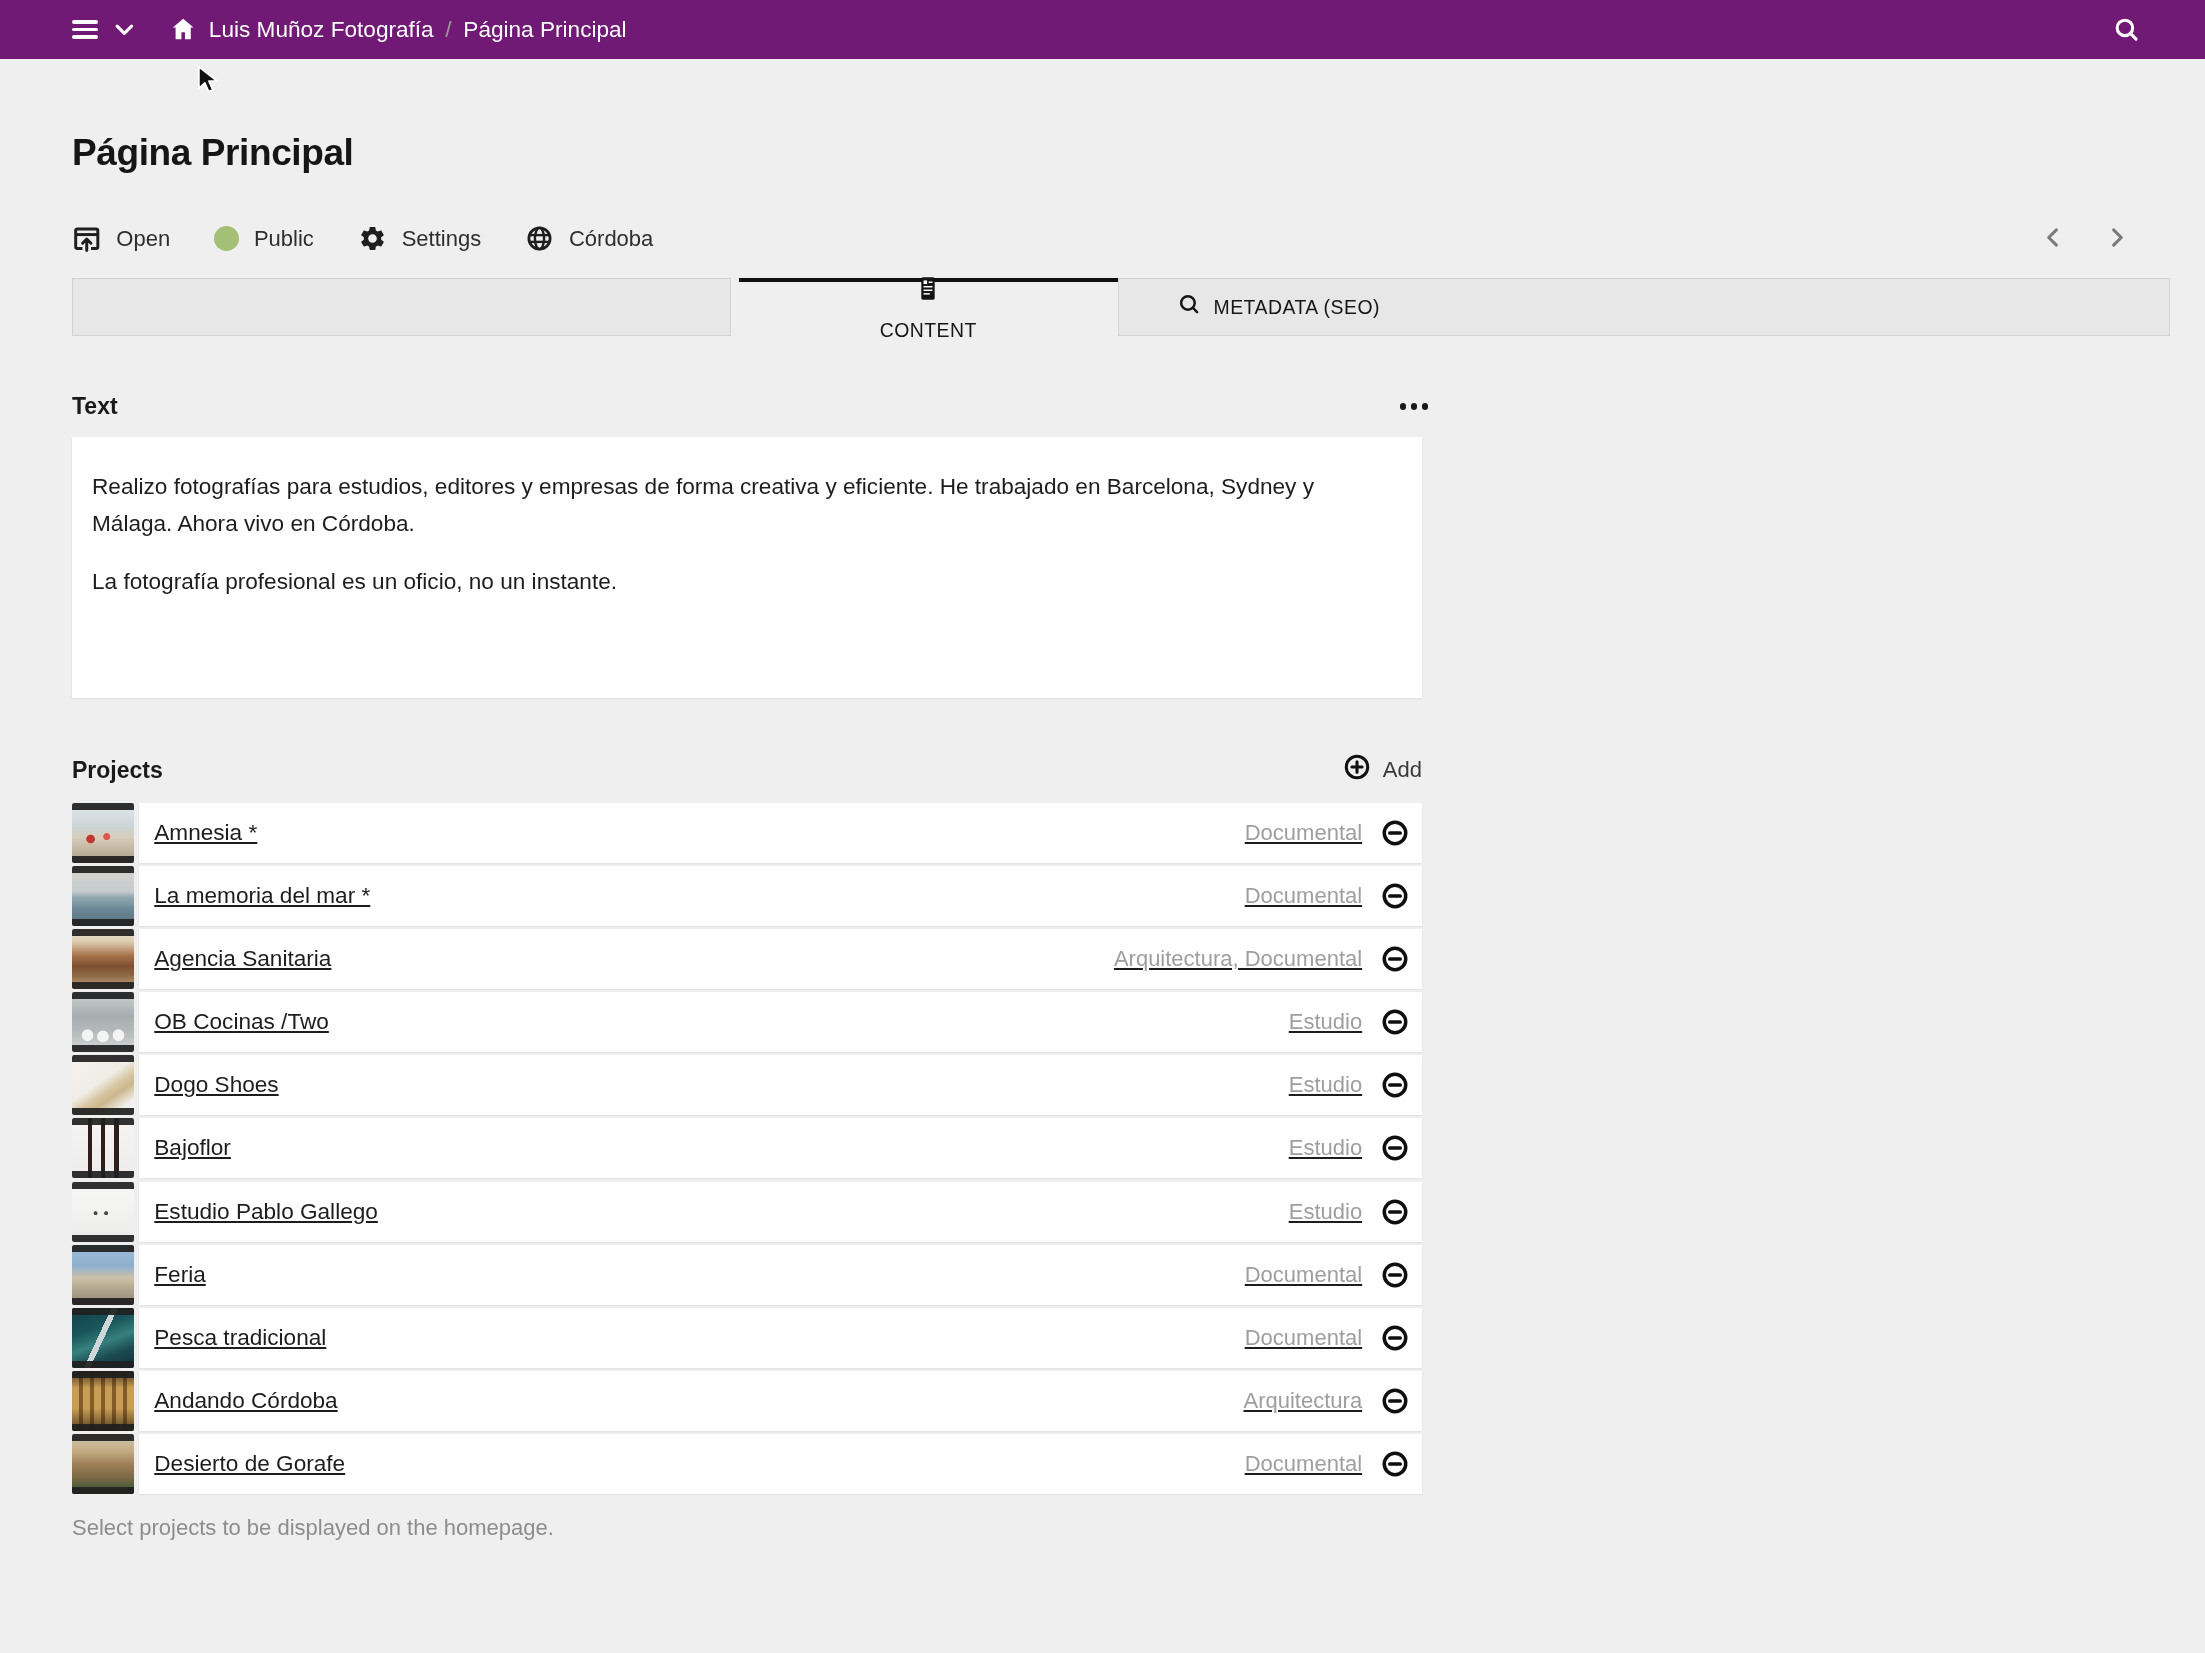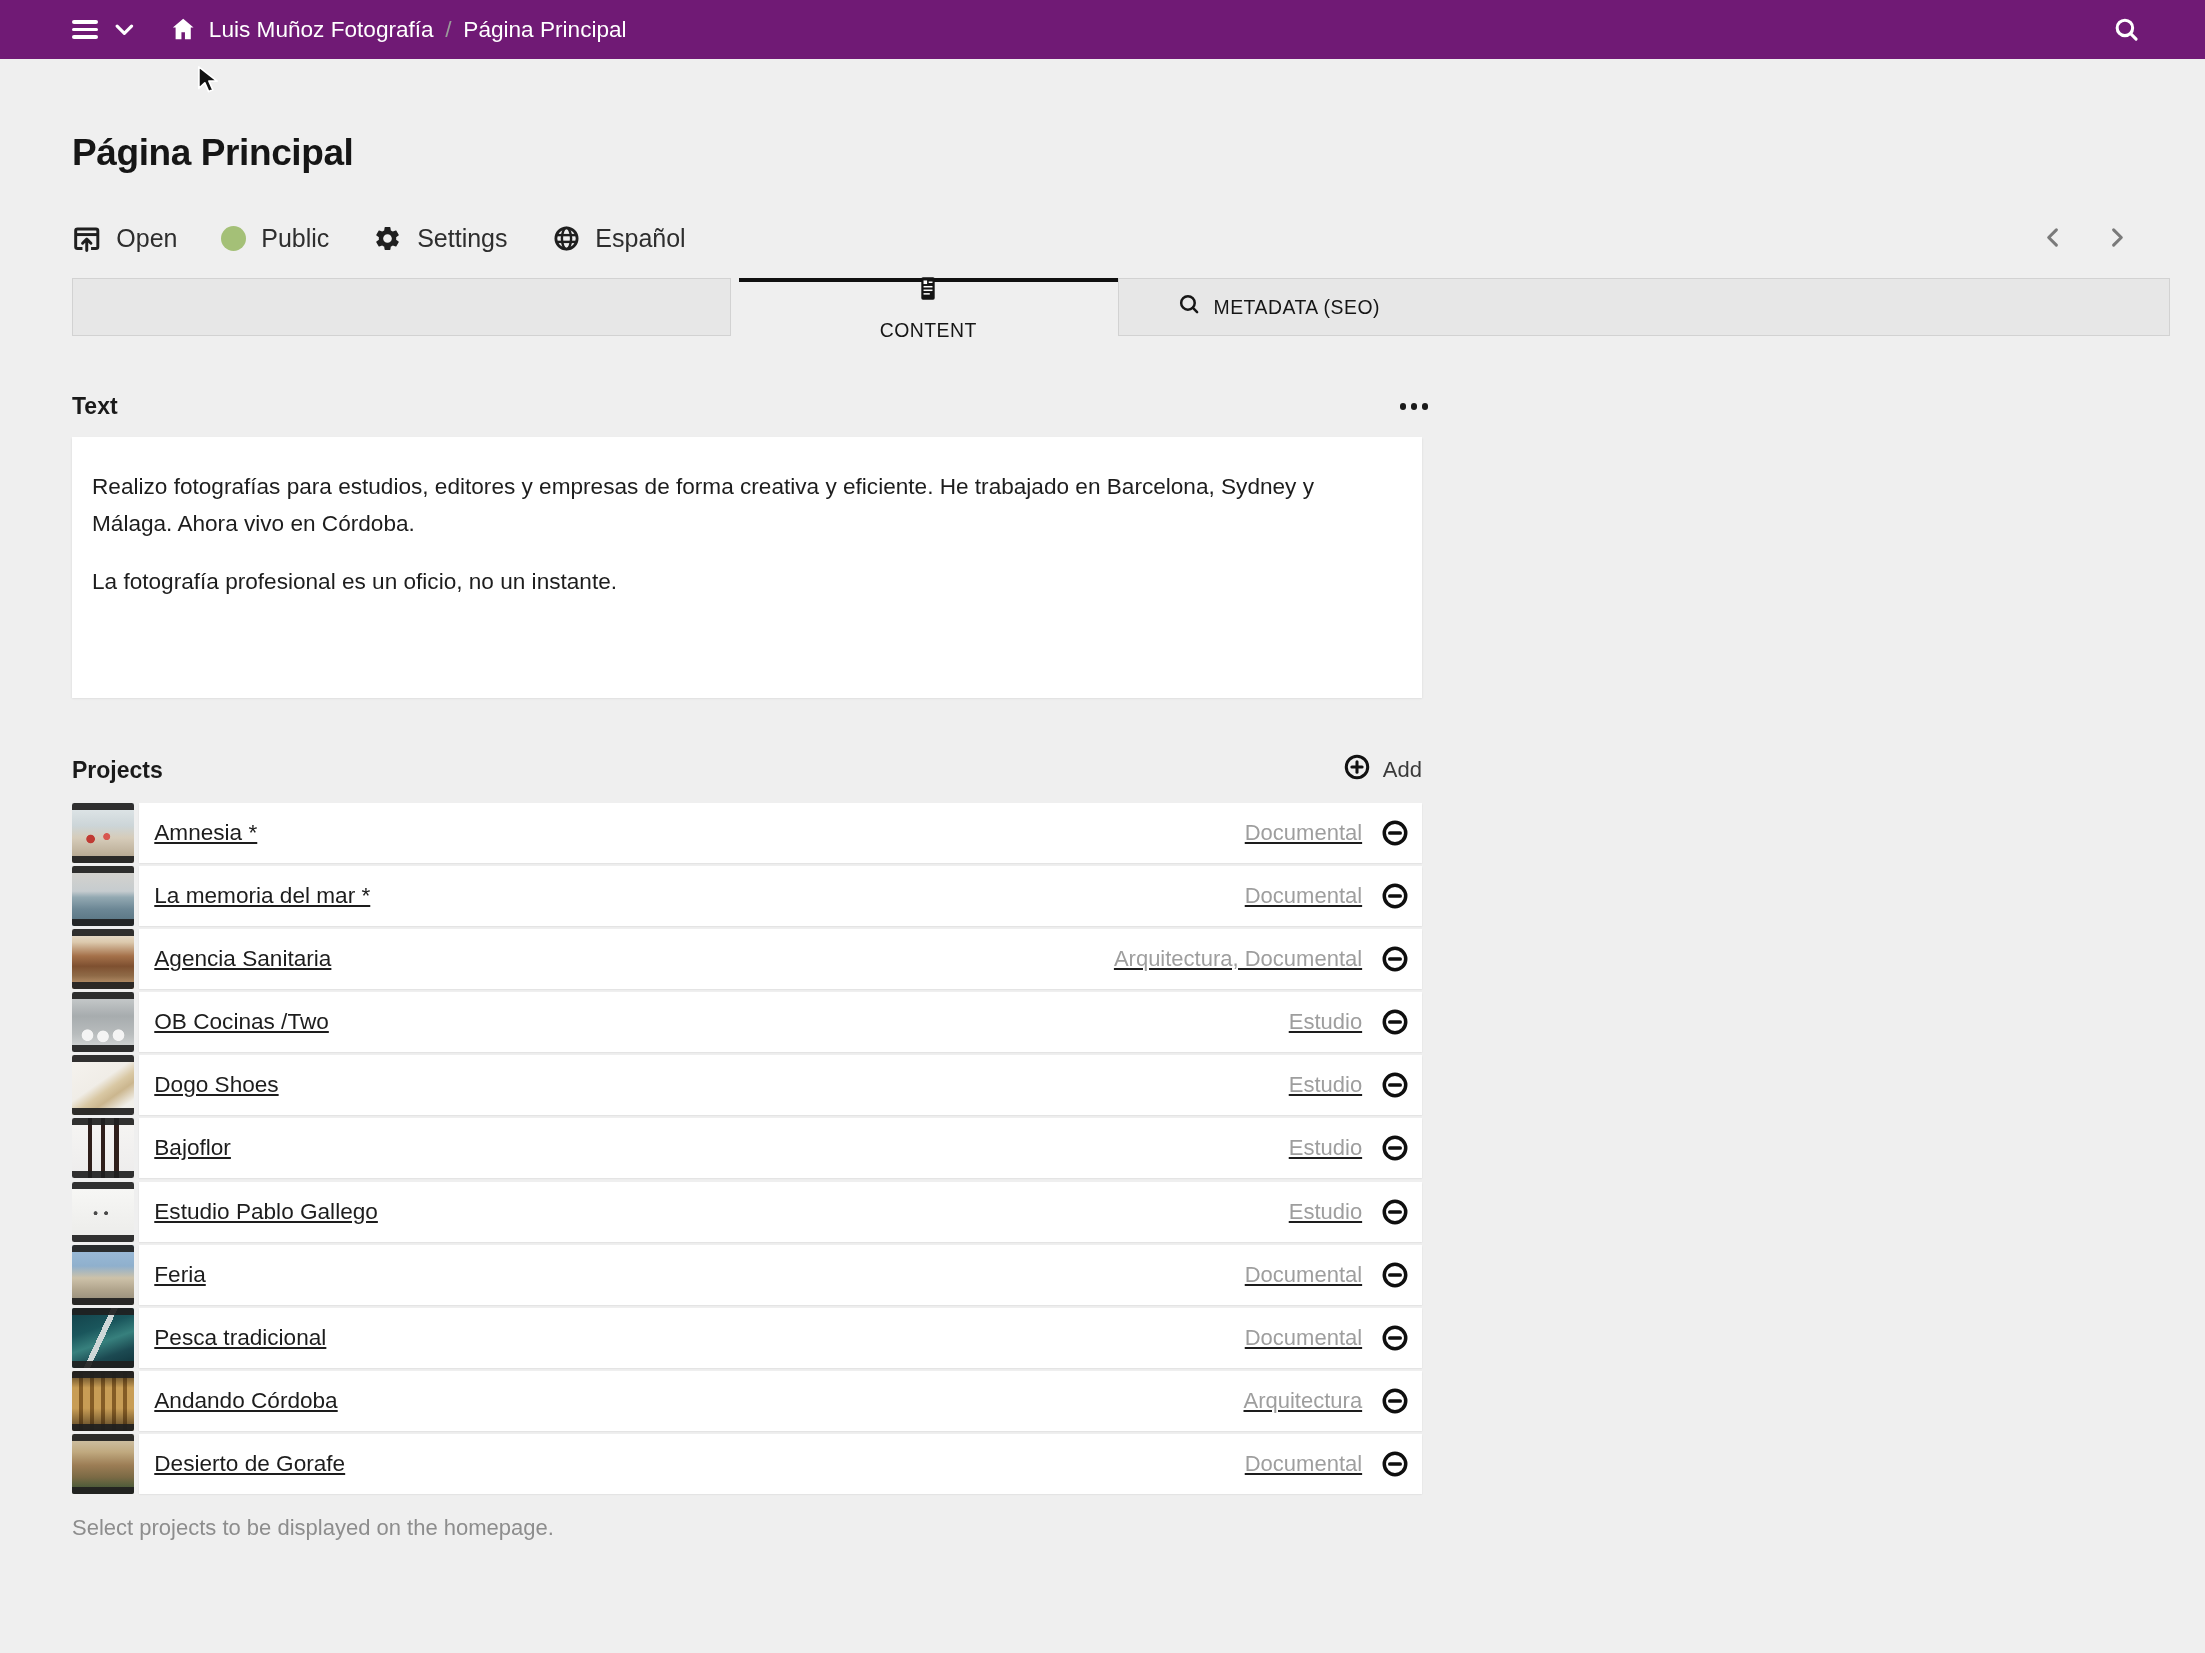--- a/index.html
+++ b/index.html
@@ -17,21 +17,21 @@
   .tb-chevron{margin-left:17px; display:flex; align-items:center;}
   .tb-home{margin-left:36px; display:flex; align-items:center;}
   .crumbs{margin-left:12.4px; font-size:22.6px; display:flex; align-items:center; white-space:nowrap;}
   .crumb-sep{color:#9a9a9a; padding:0 11.7px;}
   .tb-search{margin-left:auto; margin-right:64px; display:flex; align-items:center; cursor:pointer;}
   
   .cursor{position:absolute; left:196px; top:65px; z-index:50; pointer-events:none;}
   
   .page-title{position:absolute; left:72px; top:132px; font-size:37px; font-weight:700; letter-spacing:-0.4px; color:#161616;}
   .toolbar{position:absolute; left:72px; top:222px; height:33px; display:flex; align-items:center; gap:44px;}
-  .tb-btn{display:flex; align-items:center; gap:14.8px; font-size:25px; color:#2e2e2e; cursor:pointer;}
+  .tb-btn{display:flex; align-items:center; gap:14.8px; font-size:22px; color:#2e2e2e; cursor:pointer;}
   .tb-btn svg{display:block; color:#1f1f1f;}
   .status-dot{width:25px; height:25px; border-radius:50%; background:#a4c077;}
   .pager{position:absolute; right:77px; top:226px; display:flex; gap:40px; align-items:center;}
   .pager .pg{display:flex; align-items:center; cursor:pointer; color:#7a7a7a;}
   
   .tabs{position:absolute; left:72px; top:278px; width:2098px; height:58px; display:flex; box-sizing:border-box;}
   .tab-blank{width:659px; box-sizing:border-box; background:#e7e7e7; border:1.6px solid #d2d2d2;}
   .tab-gap{width:7.8px;}
   .tab-active{
     width:379px; box-sizing:border-box; border-top:4.7px solid #101010;
@@ -167,21 +167,21 @@
     </div>
     <div class="tb-btn">
       <span>
         <svg width="29" height="29" viewBox="0 0 24 24">
             <circle cx="12" cy="12" r="8.8" fill="none" stroke="currentColor" stroke-width="2.3"></circle>
             <ellipse cx="12" cy="12" rx="3.8" ry="8.8" fill="none" stroke="currentColor" stroke-width="2"></ellipse>
             <line x1="3.4" y1="9.2" x2="20.6" y2="9.2" stroke="currentColor" stroke-width="2"></line>
             <line x1="3.4" y1="14.8" x2="20.6" y2="14.8" stroke="currentColor" stroke-width="2"></line>
           </svg>
       </span>
-      <span>Español</span>
+      <span>Córdoba</span>
     </div>
   </div>
 
   <div class="pager">
     <div class="pg">
       <svg width="23" height="23" viewBox="0 0 24 24">
           <polyline points="15,4 7,12 15,20" fill="none" stroke="currentColor" stroke-width="3.2" stroke-linecap="round" stroke-linejoin="round"></polyline>
         </svg>
     </div>
     <div class="pg">

